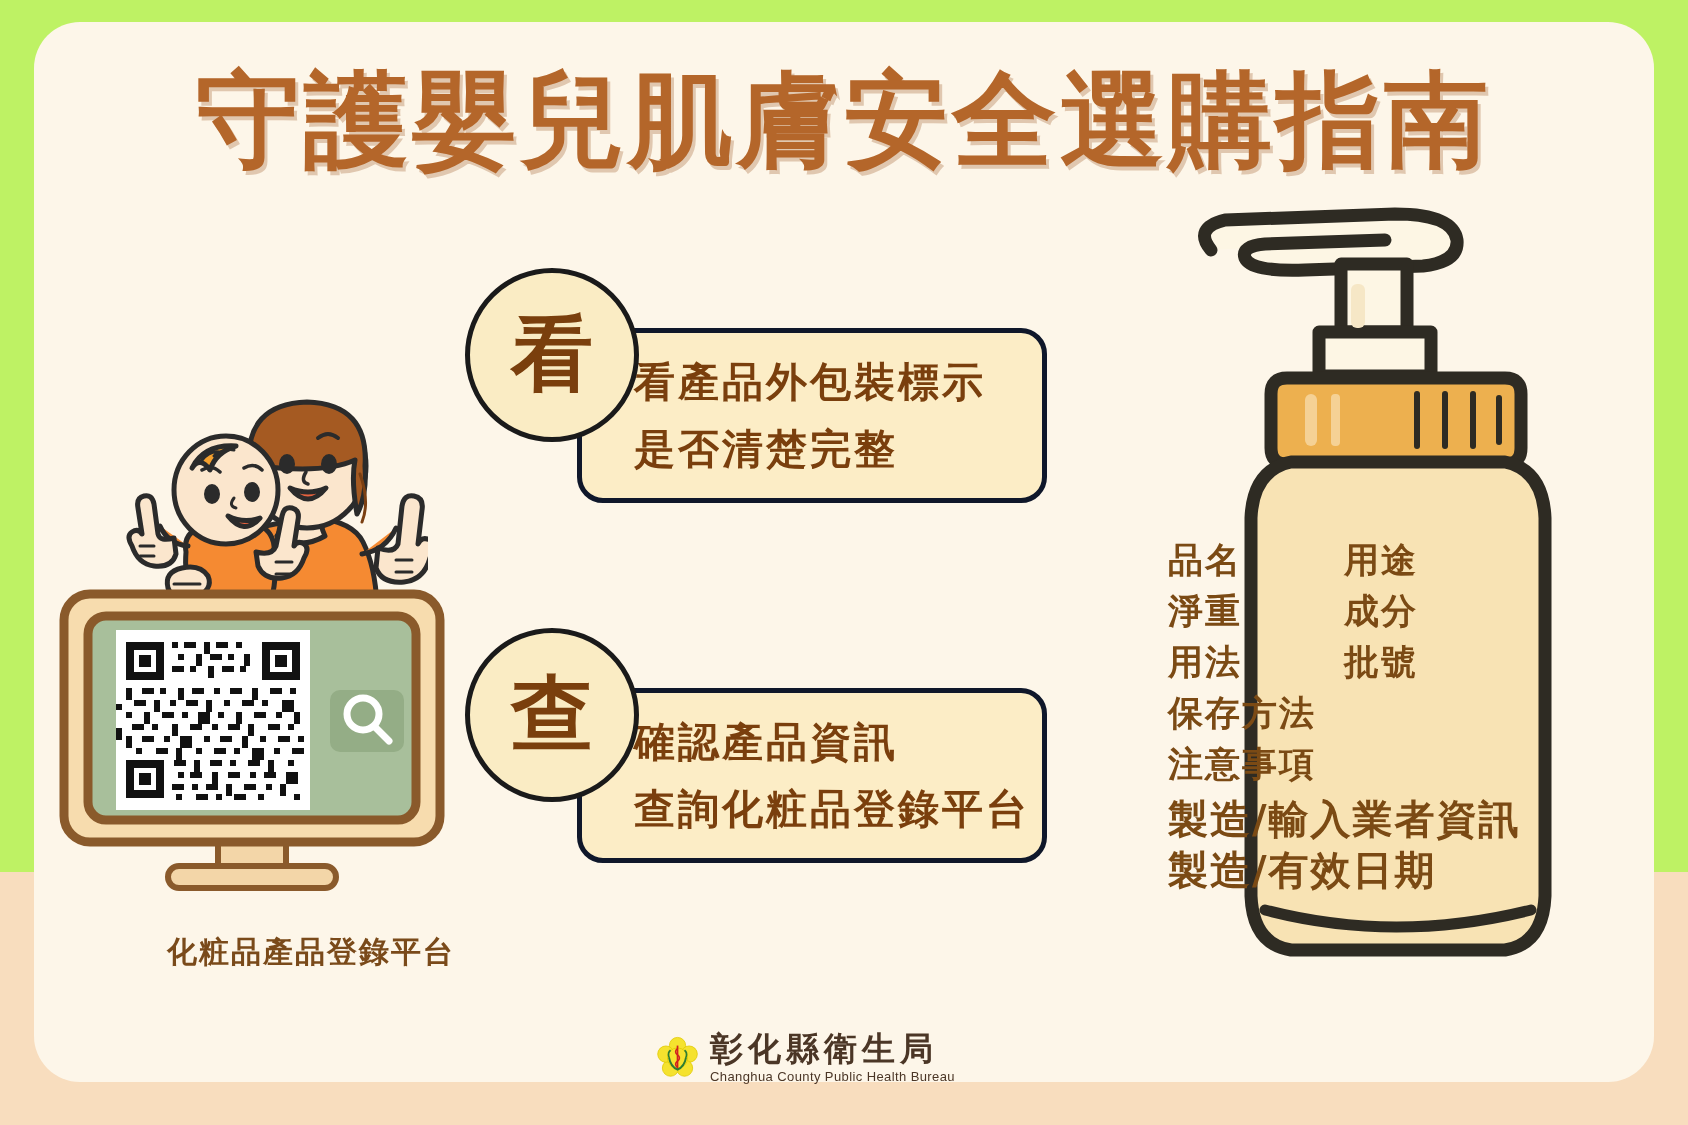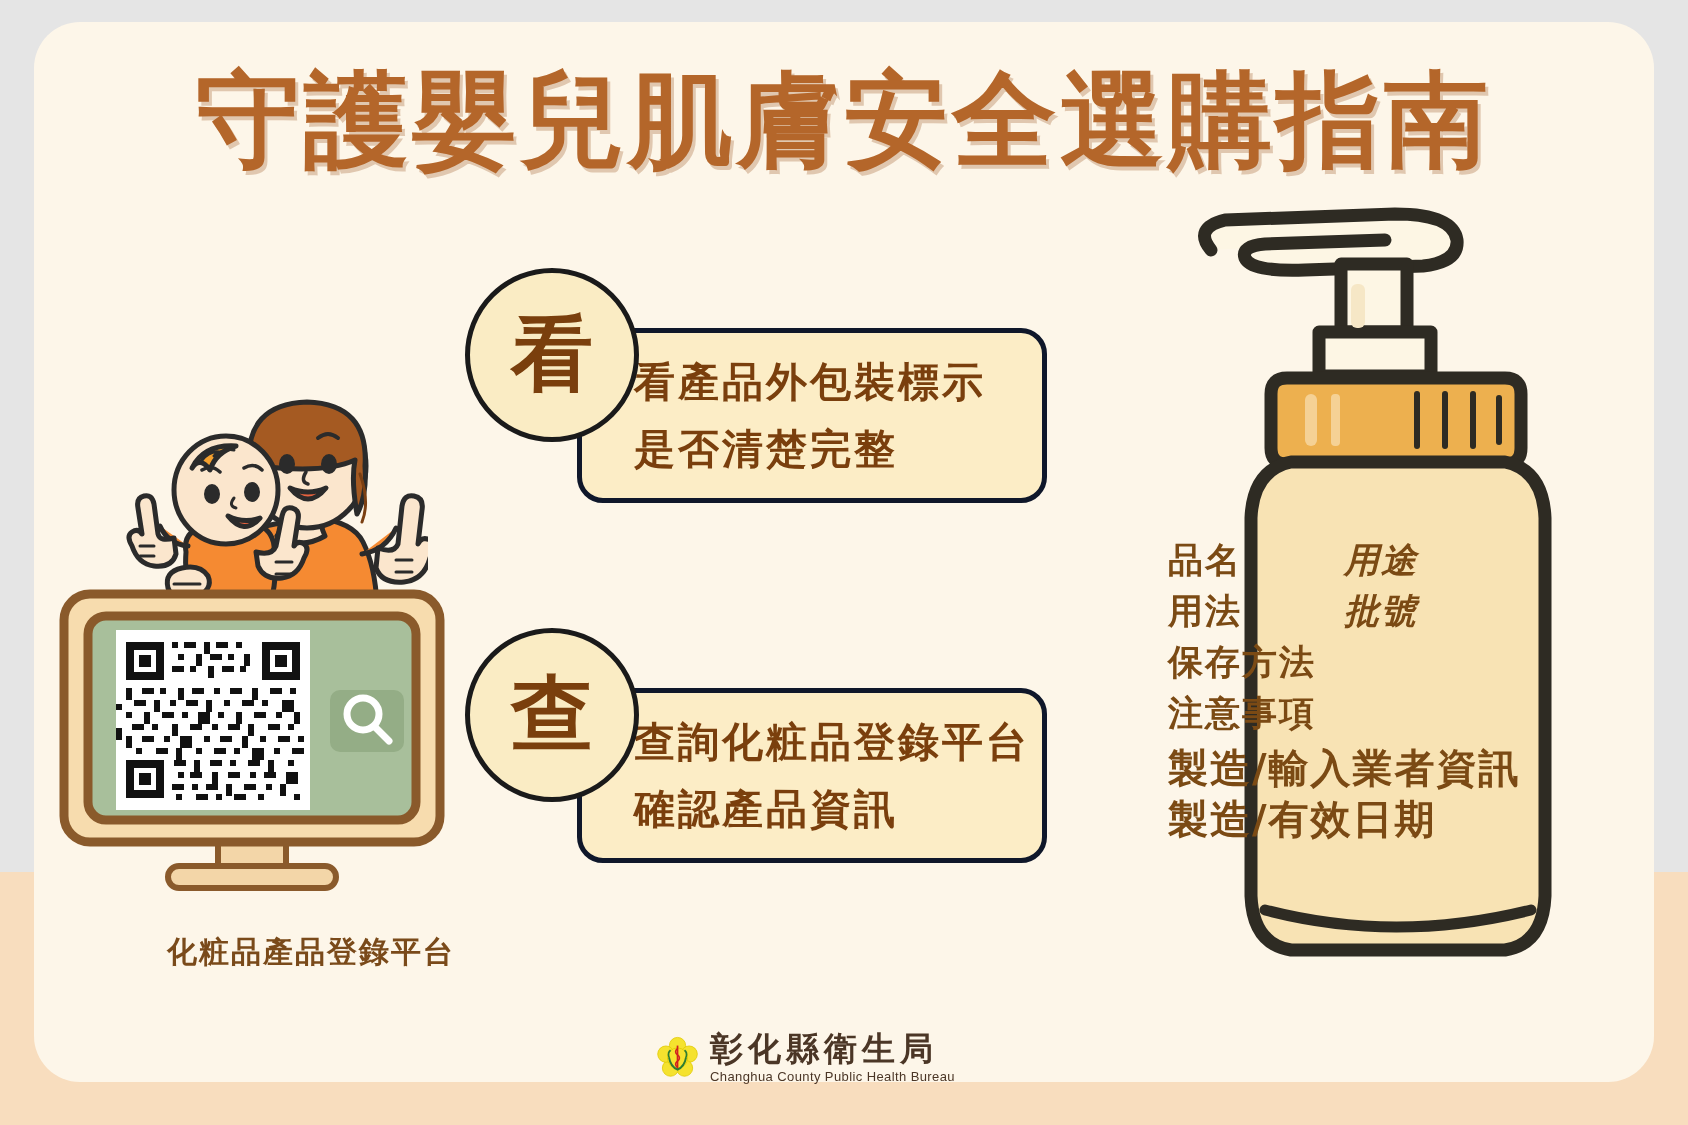--- a/index.html
+++ b/index.html
@@ -3,21 +3,21 @@
 <meta charset="utf-8">
 <style>
   html,body{margin:0;padding:0;}
   body{
     width:1688px;height:1125px;overflow:hidden;
     background:#f8ddbe;
     font-family:"Liberation Serif", serif;
   }
   .poster{
     position:relative;width:1688px;height:872px;
-    background:#e5e5e5;
+    background:#bef264;
   }
   .card{
     position:absolute;left:34px;top:22px;width:1620px;height:1060px;
     background:#fdf6e9;border-radius:46px;
   }
 
   
   .title{
     position:absolute;left:0;top:52px;width:1688px;text-align:center;
     font-family:"DejaVu Sans", sans-serif;
@@ -70,21 +70,21 @@
   .bottle-text{
     position:absolute;left:1160px;top:505px;width:340px;margin-top:32px;
   }
   .brow{
     position:relative;height:51px;
     font-family:"DejaVu Serif", serif;
     font-size:35px;font-weight:700;color:#7b4a14;letter-spacing:2px;
     white-space:nowrap;
   }
   .brow .l{position:absolute;left:8px;top:0;}
-  .brow .r{position:absolute;left:184px;top:0;font-style:italic;}
+  .brow .r{position:absolute;left:184px;top:0;}
   .brow.wide{font-size:40px;text-decoration:underline;}
 
   
   .logo{position:absolute;left:655px;top:1022px;width:300px;height:72px;display:flex;align-items:center;}
   .logo-text{margin-left:10px;}
   .logo-cn{
     font-family:Liberation Sans, sans-serif;
     font-size:33px;font-weight:700;color:#4b3626;letter-spacing:5px;line-height:1.05;
     white-space:nowrap;
   }
@@ -294,22 +294,22 @@
   <div class="bubble-group one">
     <div class="box">
       <div class="line">看產品外包裝標示</div>
       <div class="line">是否清楚完整</div>
     </div>
     <div class="circle">看</div>
   </div>
 
   <div class="bubble-group two">
     <div class="box">
+      <div class="line">確認產品資訊</div>
       <div class="line">查詢化粧品登錄平台</div>
-      <div class="line">確認產品資訊</div>
     </div>
     <div class="circle">查</div>
   </div>
 
   <div class="bottle">
     <svg width="470" height="790" viewBox="0 0 470 790">
       <g stroke="#2e2b23" stroke-width="13" stroke-linejoin="round" stroke-linecap="round" fill="none">
 
         <path d="M96 52 q-18 -22 14 -30 l170 -6 q58 0 62 26 q2 22 -34 26 l-118 4 q-54 2 -60 -12 q-4 -12 20 -14 l120 -4" fill="#fdf6e4"></path>
 
@@ -334,20 +334,24 @@
         <line x1="358" y1="196" x2="358" y2="248"></line>
         <line x1="384" y1="200" x2="384" y2="244"></line>
       </g>
     </svg>
   </div>
 
   <div class="bottle-text">
     <div class="brow">
       <span class="l">品名</span>
       <span class="r">用途</span>
+    </div>
+    <div class="brow">
+      <span class="l">淨重</span>
+      <span class="r">成分</span>
     </div>
     <div class="brow">
       <span class="l">用法</span>
       <span class="r">批號</span>
     </div>
     <div class="brow">
       <span class="l">保存方法</span>
     </div>
     <div class="brow">
       <span class="l">注意事項</span>

